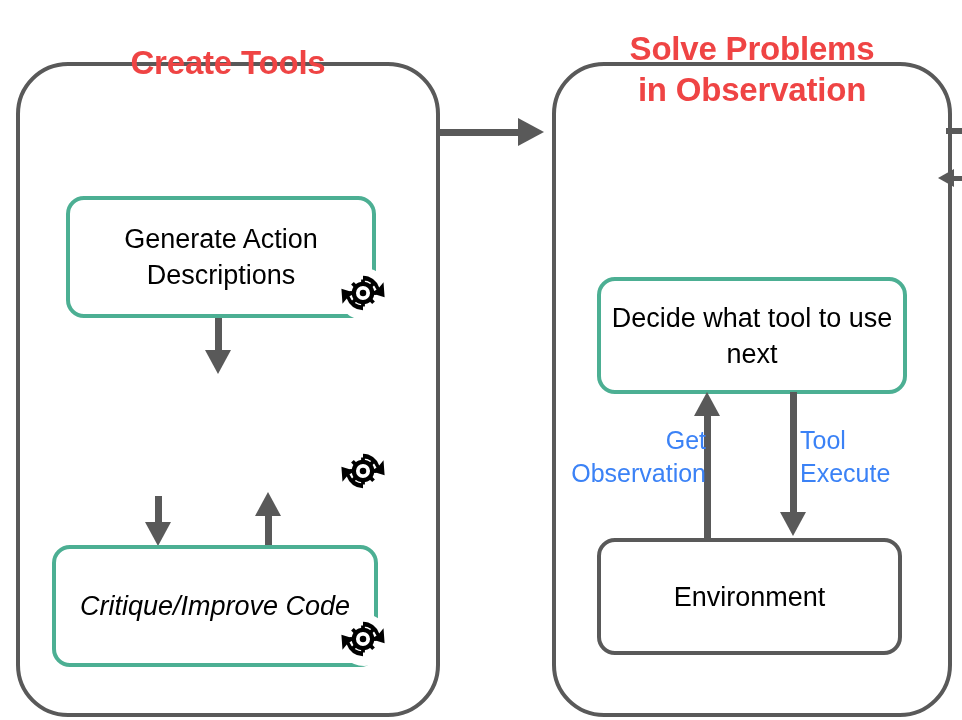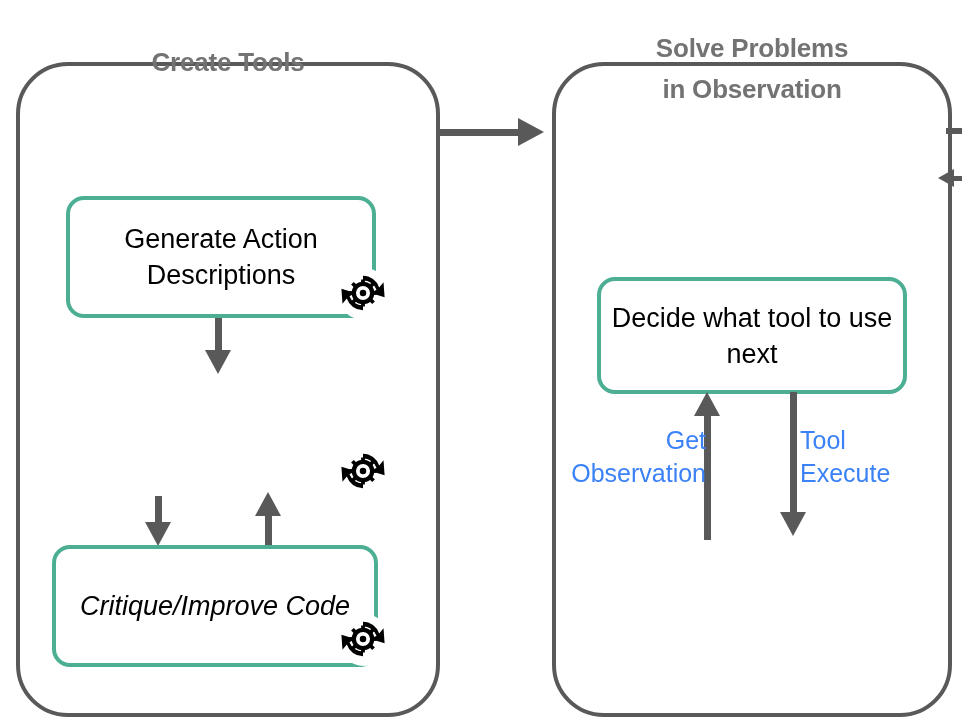--- a/index.html
+++ b/index.html
@@ -35,23 +35,23 @@
     left: 552px;
     top: 62px;
     width: 400px;
     height: 655px;
   }
   .panel-title {
     position: absolute;
     left: 0;
     right: 0;
     text-align: center;
-    color: #737373;
+    color: #ef4444;
     font-weight: bold;
-    font-size: 26px;
+    font-size: 33px;
     line-height: 41px;
     letter-spacing: -0.2px;
   }
   #title-create { top: 42px; }
   #title-solve  { top: 28px; }
 
   
   .ibox {
     position: absolute;
     box-sizing: border-box;
@@ -254,14 +254,17 @@
     <div>Observation</div>
   </div>
 
   <div class="arrow-line" style="left:790px; top:392px; width:7px; height:128px;"></div>
   <div class="arrow-head head-down" style="left:780px; top:512px;"></div>
   <div class="flow-label" id="label-execute-tool">
     <div>Tool</div>
     <div>Execute</div>
   </div>
 
+  <div class="ibox gray" id="box-environment">
+    <span>Environment</span>
+  </div>
 
 </div>
 
 </body></html>

